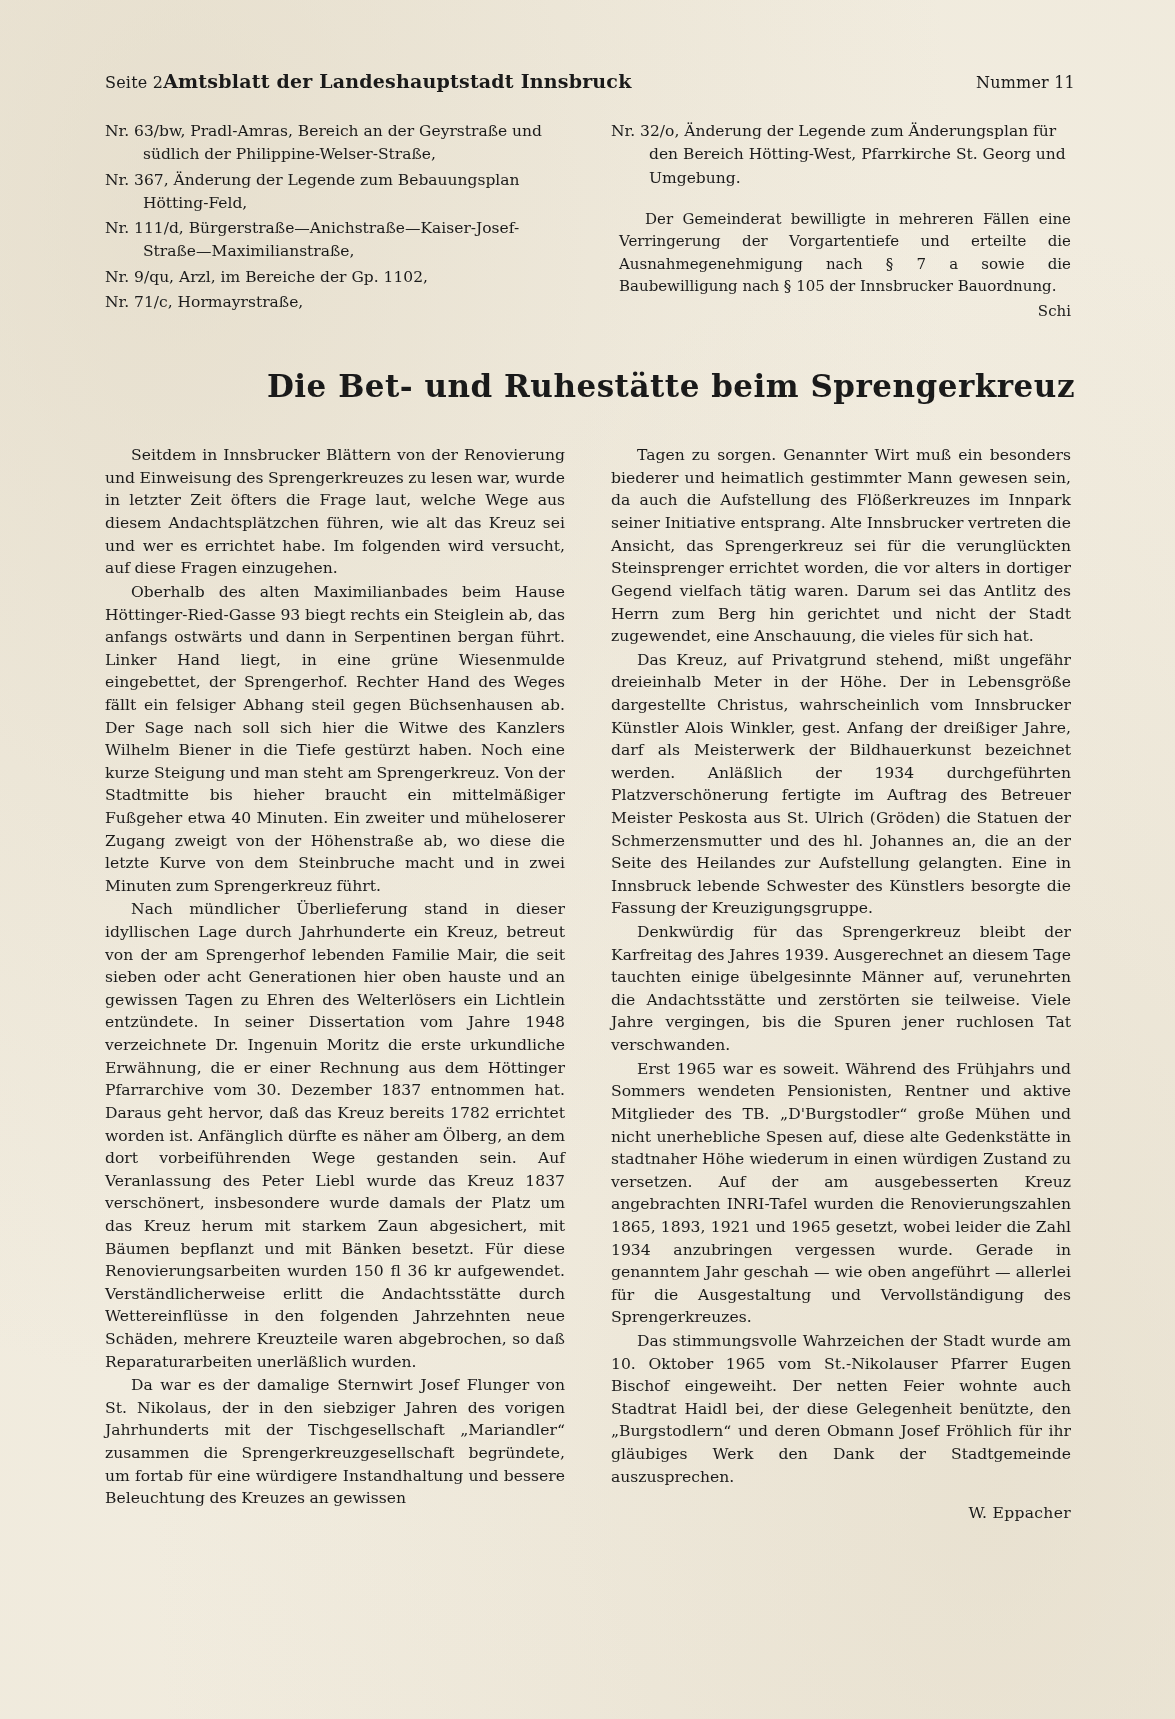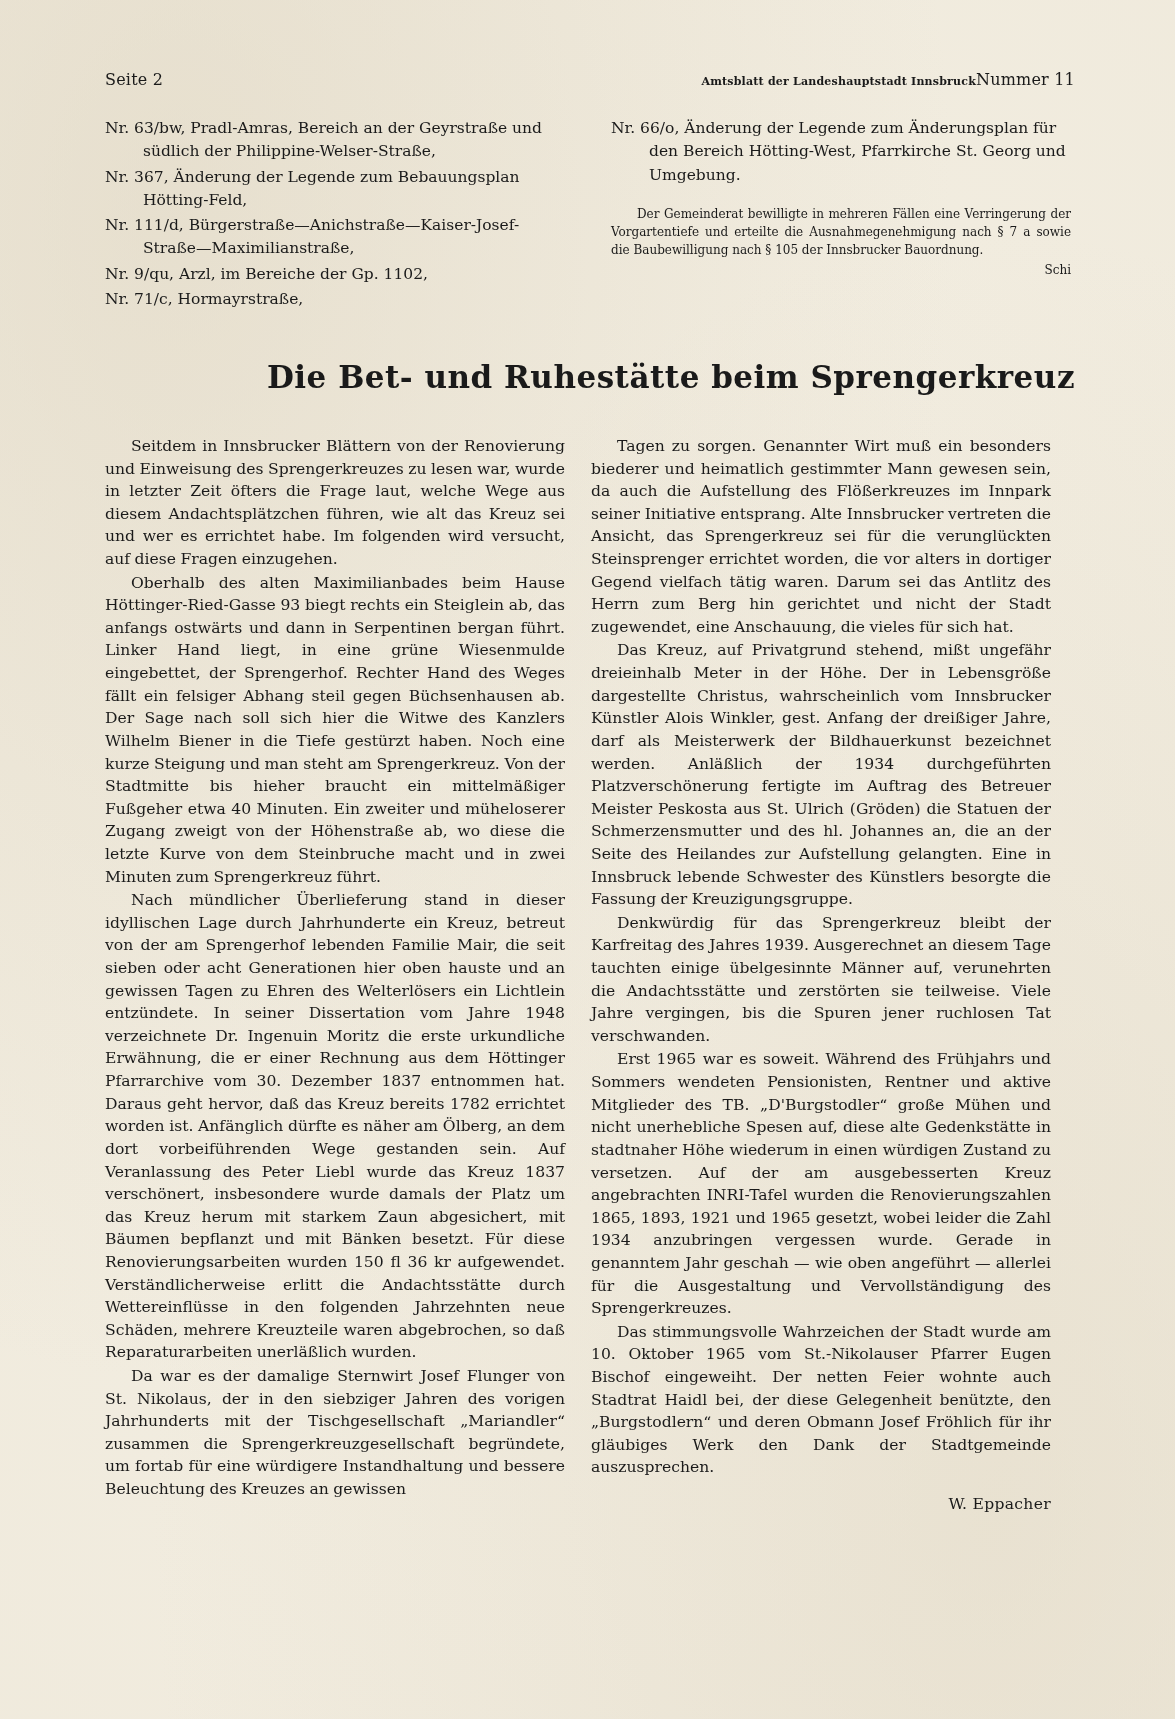--- a/index.html
+++ b/index.html
@@ -47,23 +47,23 @@
     font-size: 16px;
     letter-spacing: 0.2px;
     margin-bottom: 28px;
   }
   .running-head .rh-left,
   .running-head .rh-right {
     white-space: nowrap;
   }
   .running-head .rh-center {
     font-weight: bold;
-    font-size: 11px;
+    font-size: 19px;
     flex: 1;
-    text-align: right;
+    text-align: left;
   }
 
   
   .cols {
     display: flex;
     gap: 46px;
   }
   .col {
     width: 460px;
     flex: 0 0 460px;
@@ -74,41 +74,41 @@
   }
   .list-item {
     padding-left: 38px;
     text-indent: -38px;
     margin-bottom: 2px;
   }
   .para {
     text-align: justify;
     text-justify: inter-word;
     hyphens: manual;
-    margin: 0 0 2px 0;
+    margin: 0 0 2px 8px;
     text-indent: 26px;
-    font-size: 12px;
+    font-size: 15px;
     line-height: 1.5;
   }
   .spacer-sm { height: 16px; }
 
   
   .headline {
     text-align: right;
     font-size: 31px;
     font-weight: bold;
     letter-spacing: 0.5px;
     margin: 46px 0 40px 0;
     font-family: "DejaVu Serif", serif;
   }
 
   
   .body-cols {
     display: flex;
-    gap: 26px;
+    gap: 46px;
   }
   .body-col {
     width: 460px;
     flex: 0 0 460px;
   }
   .bpara {
     margin: 0 0 1px 0;
     font-size: 15.6px;
     line-height: 1.45;
     text-align: justify;
@@ -144,21 +144,21 @@
 
     <div class="cols">
       <div class="col topcol">
         <div class="list-item">Nr. 63/bw, Pradl-Amras, Bereich an der Geyrstraße und südlich der Philippine-Welser-Straße,</div>
         <div class="list-item">Nr. 367, Änderung der Legende zum Bebauungsplan Hötting-Feld,</div>
         <div class="list-item">Nr. 111/d, Bürgerstraße—Anichstraße—Kaiser-Josef-Straße—Maximilianstraße,</div>
         <div class="list-item">Nr. 9/qu, Arzl, im Bereiche der Gp. 1102,</div>
         <div class="list-item">Nr. 71/c, Hormayrstraße,</div>
       </div>
       <div class="col topcol">
-        <div class="list-item">Nr. 66/o, Änderung der Legende zum Änderungsplan für den Bereich Hötting-West, Pfarrkirche St. Georg und Umgebung.</div>
+        <div class="list-item">Nr. 32/o, Änderung der Legende zum Änderungsplan für den Bereich Hötting-West, Pfarrkirche St. Georg und Umgebung.</div>
         <div class="spacer-sm"></div>
         <p class="para">Der Gemeinderat bewilligte in mehreren Fällen eine Verringerung der Vorgartentiefe und erteilte die Ausnahmegenehmigung nach § 7 a sowie die Baubewilligung nach § 105 der Innsbrucker Bauordnung.</p>
         <p class="para">
           <span class="schi">Schi</span>
         </p>
       </div>
     </div>
 
     <h1 class="headline">Die Bet- und Ruhestätte beim Sprengerkreuz</h1>
 

